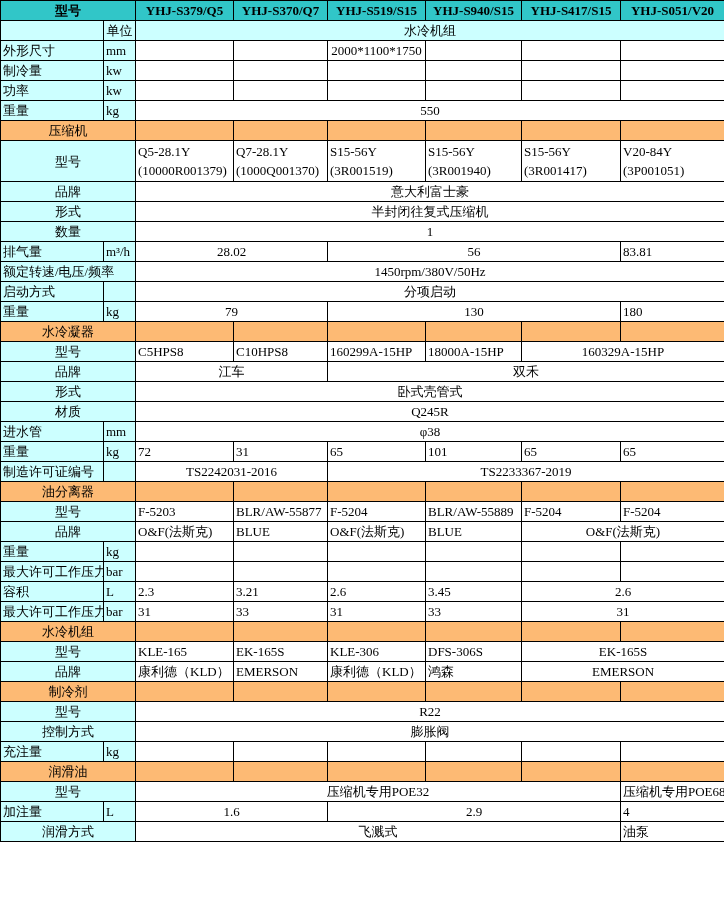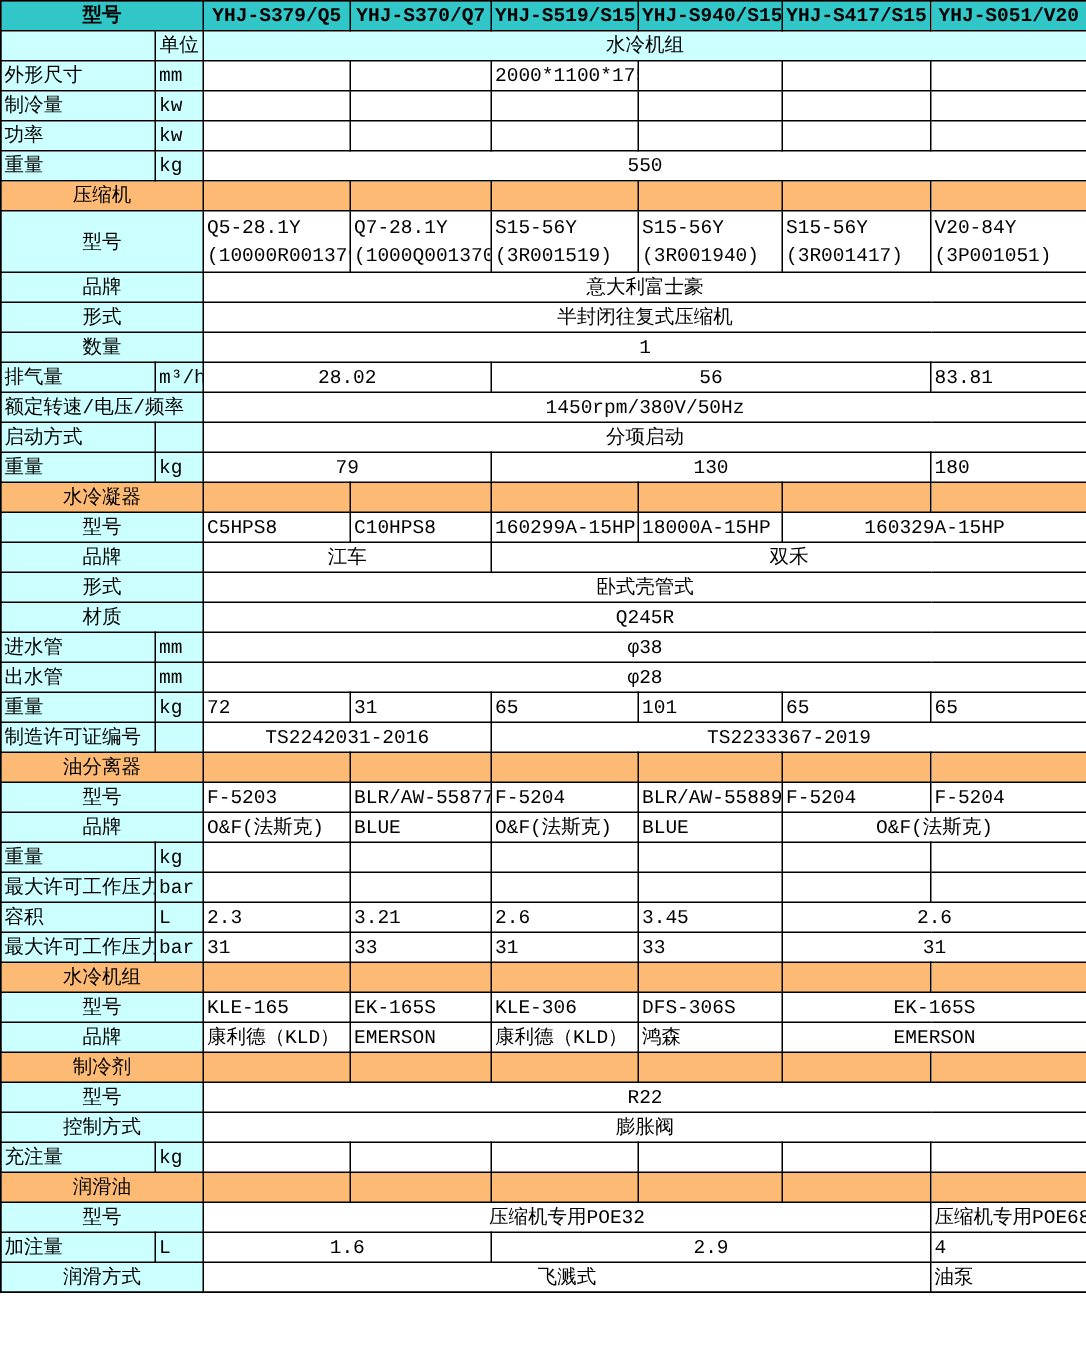--- a/index.html
+++ b/index.html
@@ -1,21 +1,21 @@
 <!DOCTYPE html>
 <html><head>
 <meta charset="utf-8">
 <style>
   html,body{margin:0;padding:0;background:#fff;}
   #page{width:724px;}
   table.spec{
     border-collapse:collapse;
     table-layout:fixed;
     width:724px;
-    font-family:Liberation Mono, monospace;
+    font-family:Liberation Serif, serif;
     font-size:13px;
     color:#000;
     outline:1px solid #000;
     outline-offset:-1px;
   }
   table.spec td{
     border:1px solid #000;
     padding:0 2px;
     height:19px;
     line-height:19px;
@@ -193,25 +193,20 @@
         <tr>
           <td class="lab c" colspan="2">材质</td>
           <td class="val c" colspan="6">Q245R</td>
         </tr>
         <tr>
           <td class="lab l">进水管</td>
           <td class="lab l">mm</td>
           <td class="val c" colspan="6">φ38</td>
         </tr>
         <tr>
-          <td class="lab l">出水管</td>
-          <td class="lab l">mm</td>
-          <td class="val c" colspan="6">φ28</td>
-        </tr>
-        <tr>
           <td class="lab l">重量</td>
           <td class="lab l">kg</td>
           <td class="val l">72</td>
           <td class="val l">31</td>
           <td class="val l">65</td>
           <td class="val l">101</td>
           <td class="val l">65</td>
           <td class="val l">65</td>
         </tr>
         <tr>

